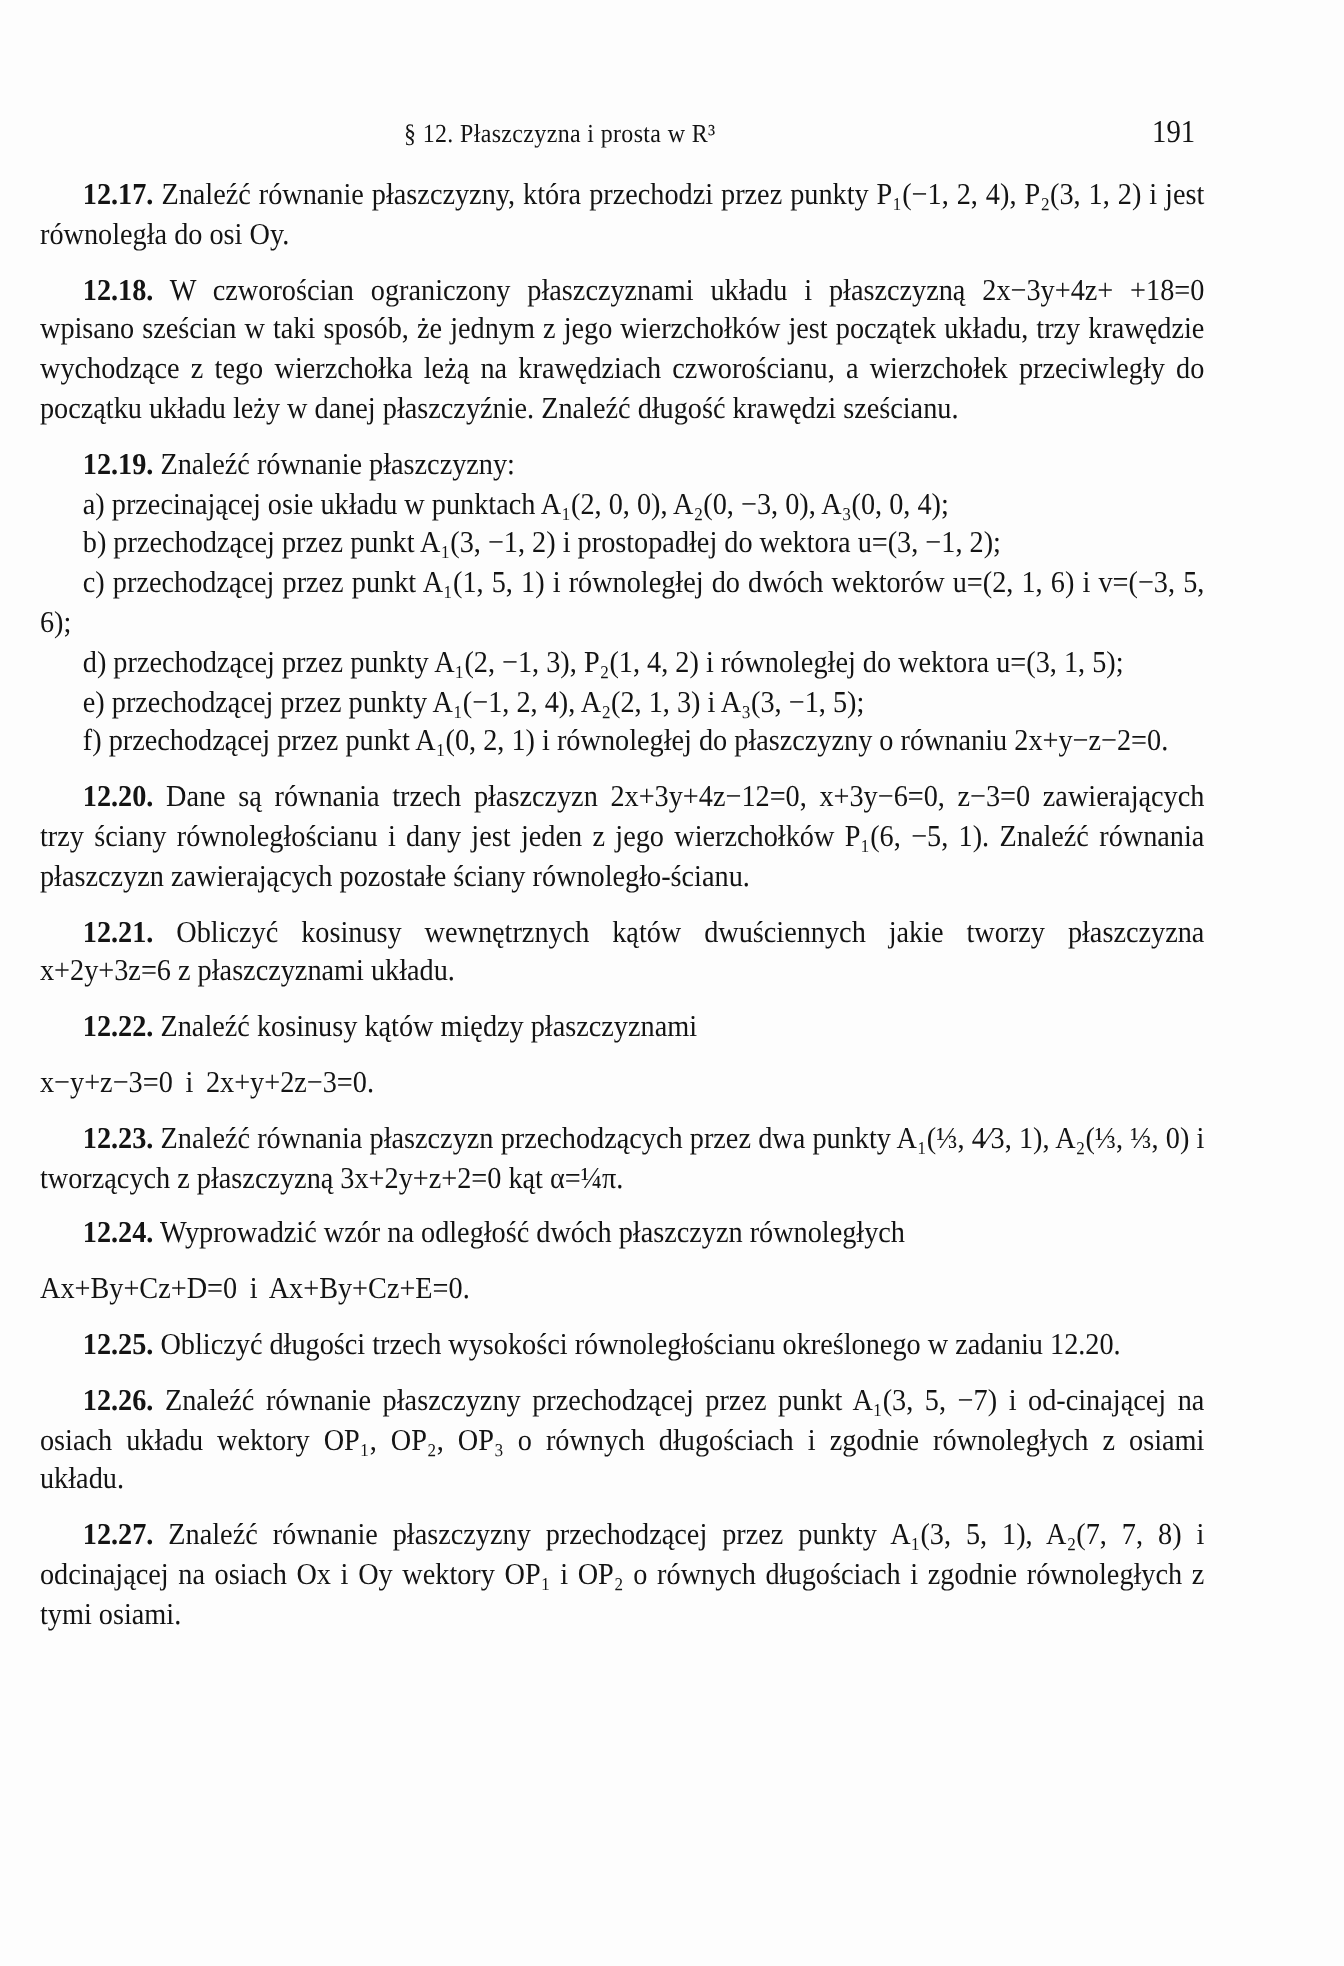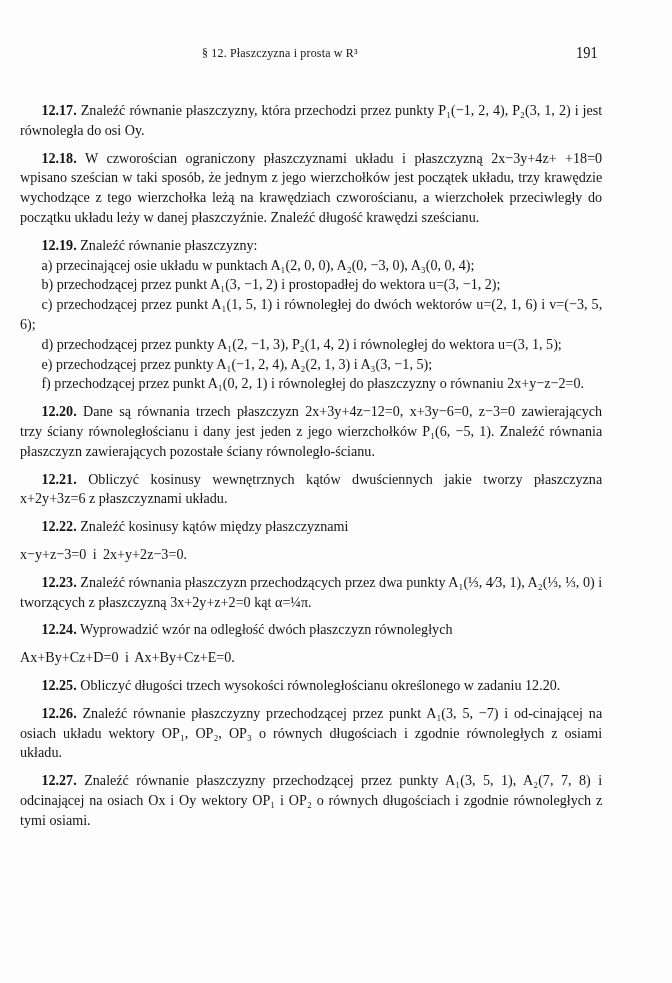--- a/index.html
+++ b/index.html
@@ -15,21 +15,21 @@
     color: #141414;
   }
   .page {
     position: relative;
     width: 672px;
     height: 983px;
     background: #fdfdfd;
   }
   .running-head {
     position: absolute;
-    top: 45px;
+    top: 59px;
     left: 0;
     width: 672px;
     height: 20px;
     text-decoration: underline;
   }
   .running-title {
     position: absolute;
     left: 202px;
     top: 0;
     font-size: 13px;
@@ -40,21 +40,21 @@
   .page-number {
     position: absolute;
     left: 576px;
     top: -1px;
     font-size: 16px;
     transform: scaleX(0.9);
     transform-origin: left top;
   }
   .body {
     position: absolute;
-    top: 100px;
+    top: 88px;
     left: 20px;
     width: 582px;
   }
   .problem {
     margin: 0 0 8px 0;
     font-size: 15.2px;
     line-height: 19.8px;
     text-align: justify;
     text-align-last: left;
     transform: scaleX(0.93);

